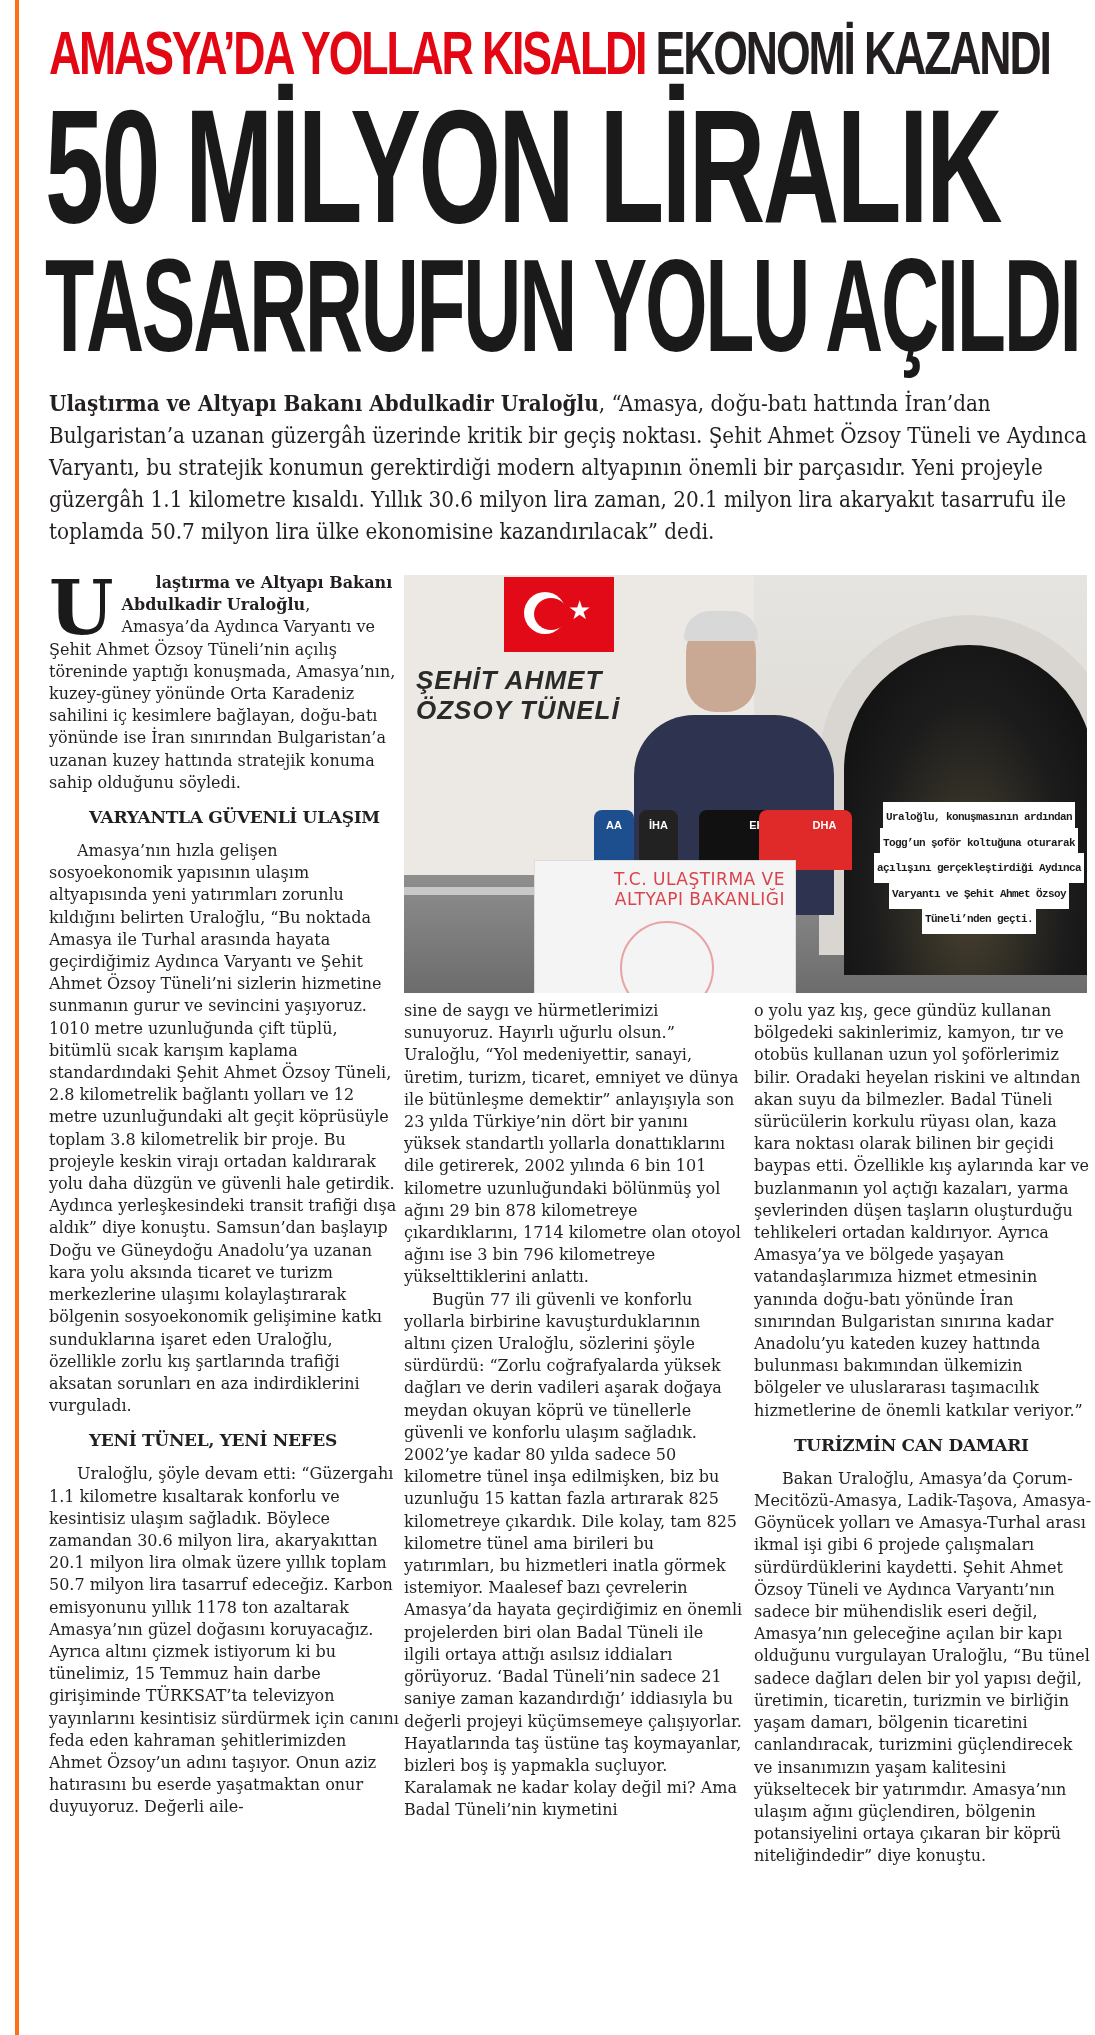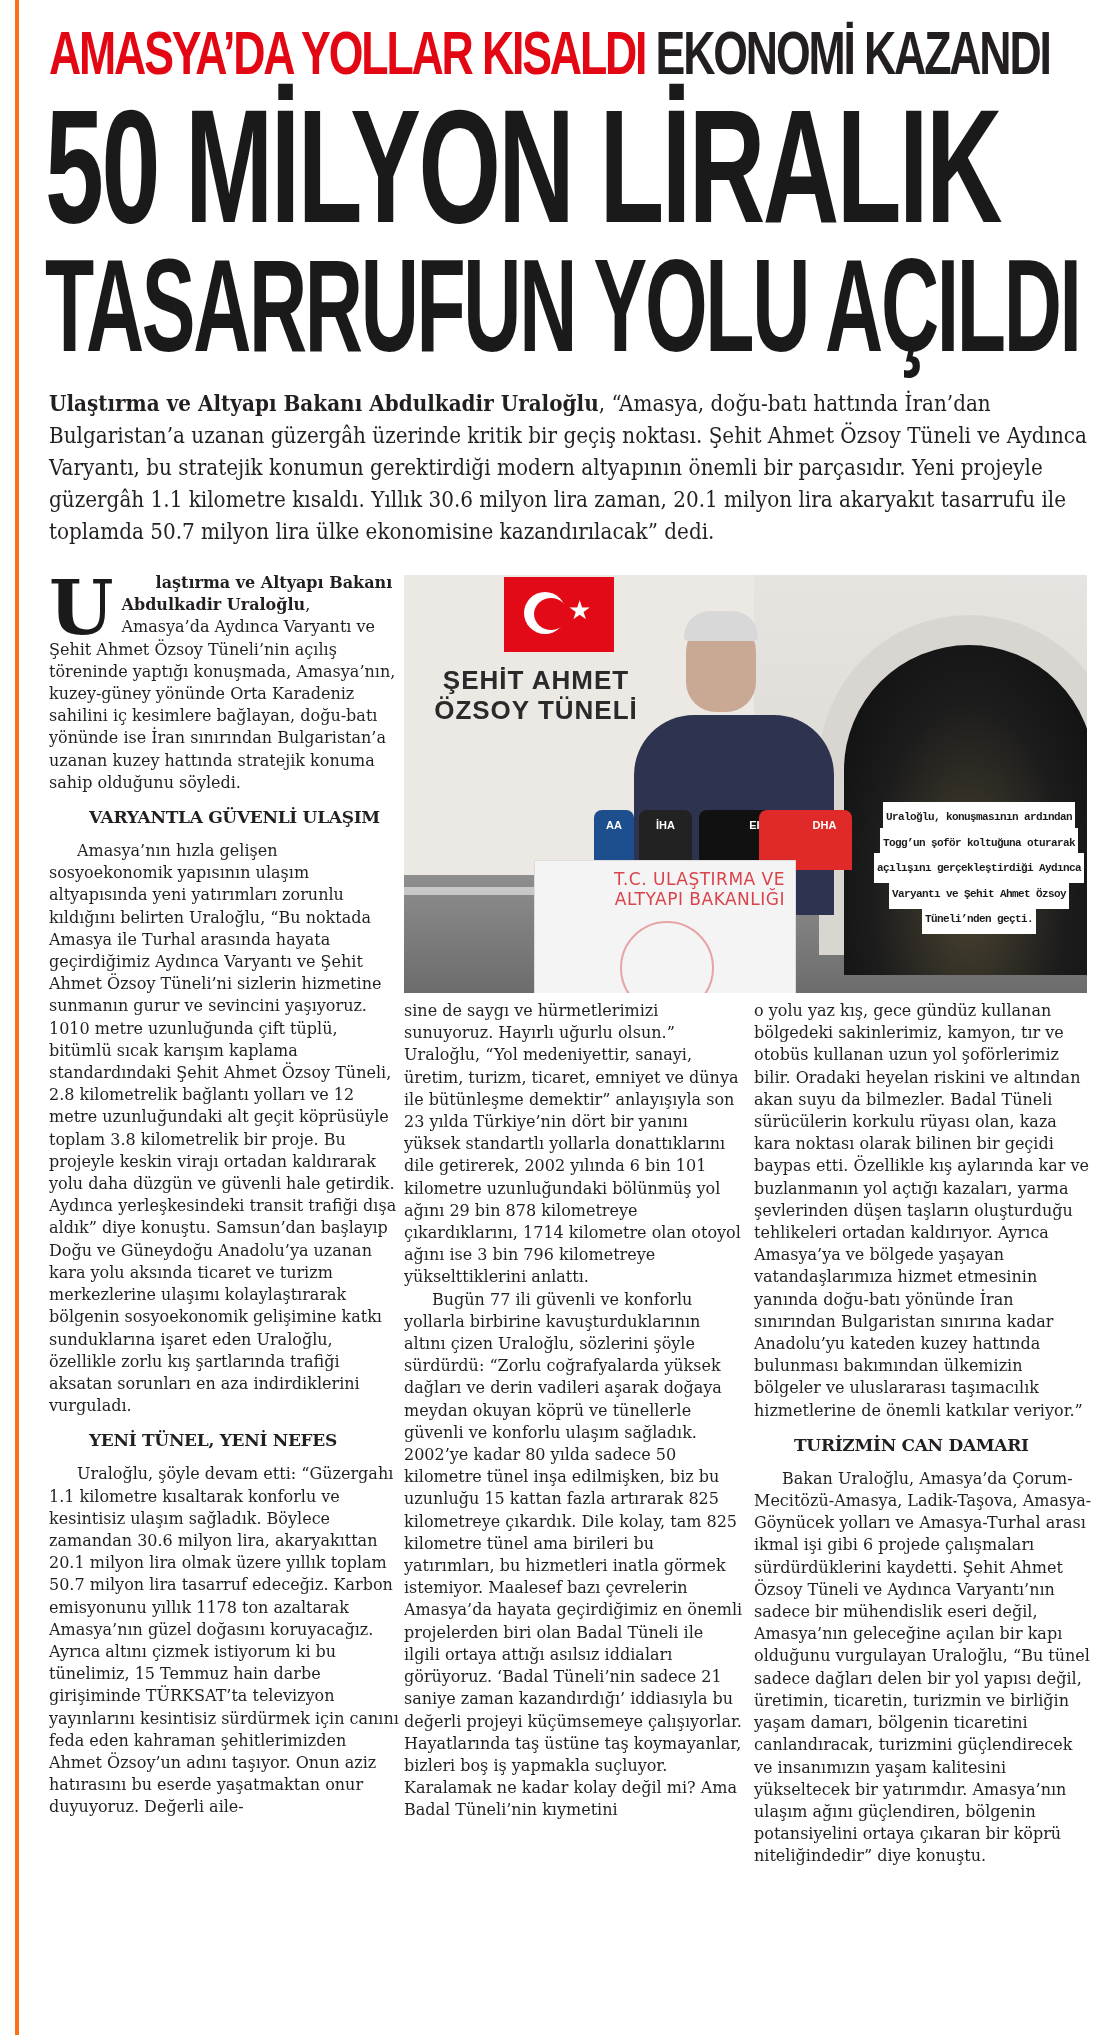--- a/index.html
+++ b/index.html
@@ -36,22 +36,22 @@
 
   .photo { position: absolute; left: 385px; top: 575px; width: 683px; height: 418px; overflow: hidden;
     background: linear-gradient(180deg, #e6e4e0 0%, #dedbd6 60%, #b9b7b3 100%); }
   .photo .wall { position: absolute; left: 0; top: 0; width: 350px; height: 300px; background: #ece9e4; }
   .photo .road { position: absolute; left: 0; top: 300px; width: 683px; height: 118px; background: linear-gradient(180deg,#8e8e8e,#6c6c6c); }
   .photo .rail { position: absolute; left: 0; top: 312px; width: 683px; height: 8px; background: #c8c8c8; }
   .photo .flag { position: absolute; left: 100px; top: 2px; width: 110px; height: 75px; background: #e30a17; }
   .photo .flag .crescent { position: absolute; left: 20px; top: 15px; width: 42px; height: 42px; border-radius: 50%; background: #fff; }
   .photo .flag .crescent:after { content: ""; position: absolute; left: 10px; top: 6px; width: 34px; height: 32px; border-radius: 50%; background: #e30a17; }
   .photo .flag .star { position: absolute; left: 64px; top: 20px; color: #fff; font-size: 26px; line-height: 26px; font-family: "DejaVu Sans", sans-serif; }
-  .photo .sign { position: absolute; left: 12px; top: 90px; width: 240px; text-align: center; font-family: "Liberation Sans", sans-serif;
-    font-weight: 700; font-size: 26px; line-height: 30px; color: #2a2a2a; letter-spacing: 1px; }
+  .photo .sign { position: absolute; left: 12px; top: 90px; width: 240px; font-family: "Liberation Sans", sans-serif;
+    font-weight: 700; font-size: 26px; line-height: 30px; color: #2a2a2a; letter-spacing: 1px; font-style: italic; }
   .photo .tunnel { position: absolute; left: 415px; top: 40px; width: 300px; height: 340px; border-radius: 150px 150px 0 0;
     background: #d9d6d1; }
   .photo .tunnel-in { position: absolute; left: 440px; top: 70px; width: 250px; height: 330px; border-radius: 125px 125px 0 0;
     background: radial-gradient(ellipse at 50% 75%, #4a4330 0%, #1c1c1c 55%, #0d0d0d 100%); }
   .photo .speaker { position: absolute; left: 230px; top: 30px; width: 200px; height: 300px; }
   .photo .speaker .head { position: absolute; left: 52px; top: 12px; width: 70px; height: 95px; border-radius: 35px 35px 30px 30px; background: #c9a993; }
   .photo .speaker .hair { position: absolute; left: 50px; top: 6px; width: 74px; height: 30px; border-radius: 37px 37px 6px 6px; background: #d8d8d8; }
   .photo .speaker .body { position: absolute; left: 0; top: 110px; width: 200px; height: 200px; border-radius: 60px 60px 0 0; background: #2e3450; }
   .photo .mics { position: absolute; left: 190px; top: 235px; width: 230px; height: 60px; }
   .photo .mic { position: absolute; top: 0; height: 60px; border-radius: 8px 8px 0 0; font-family: "Liberation Sans", sans-serif; font-weight: 700; font-size: 11px; color: #fff; text-align: center; line-height: 30px; }
@@ -102,21 +102,21 @@
     <div class="sign">ŞEHİT AHMET ÖZSOY TÜNELİ</div>
     <div class="tunnel"></div>
     <div class="tunnel-in"></div>
     <div class="speaker">
       <div class="body"></div>
         <div class="head"></div>
         <div class="hair"></div>
     </div>
     <div class="mics">
       <div class="mic" style="left:0;width:40px;background:#1d4f8f;">AA</div>
-      <div class="mic" style="left:45px;width:53px;background:#222;">İHA</div>
+      <div class="mic" style="left:45px;width:39px;background:#222;">İHA</div>
       <div class="mic" style="left:105px;width:72px;background:#111;padding-left:38px;">EKOL TV</div>
       <div class="mic" style="left:165px;width:55px;background:#e02a2a;padding-left:38px;">DHA</div>
     </div>
     <div class="podium">
       <div class="podium-text">T.C. ULAŞTIRMA VE ALTYAPI BAKANLIĞI</div>
       <div class="podium-seal"></div>
     </div>
     <div class="caption">
       <span>Uraloğlu, konuşmasının ardından Togg’un şoför koltuğuna oturarak açılışını gerçekleştirdiği Aydınca Varyantı ve Şehit Ahmet Özsoy Tüneli’nden geçti.</span>
     </div>

